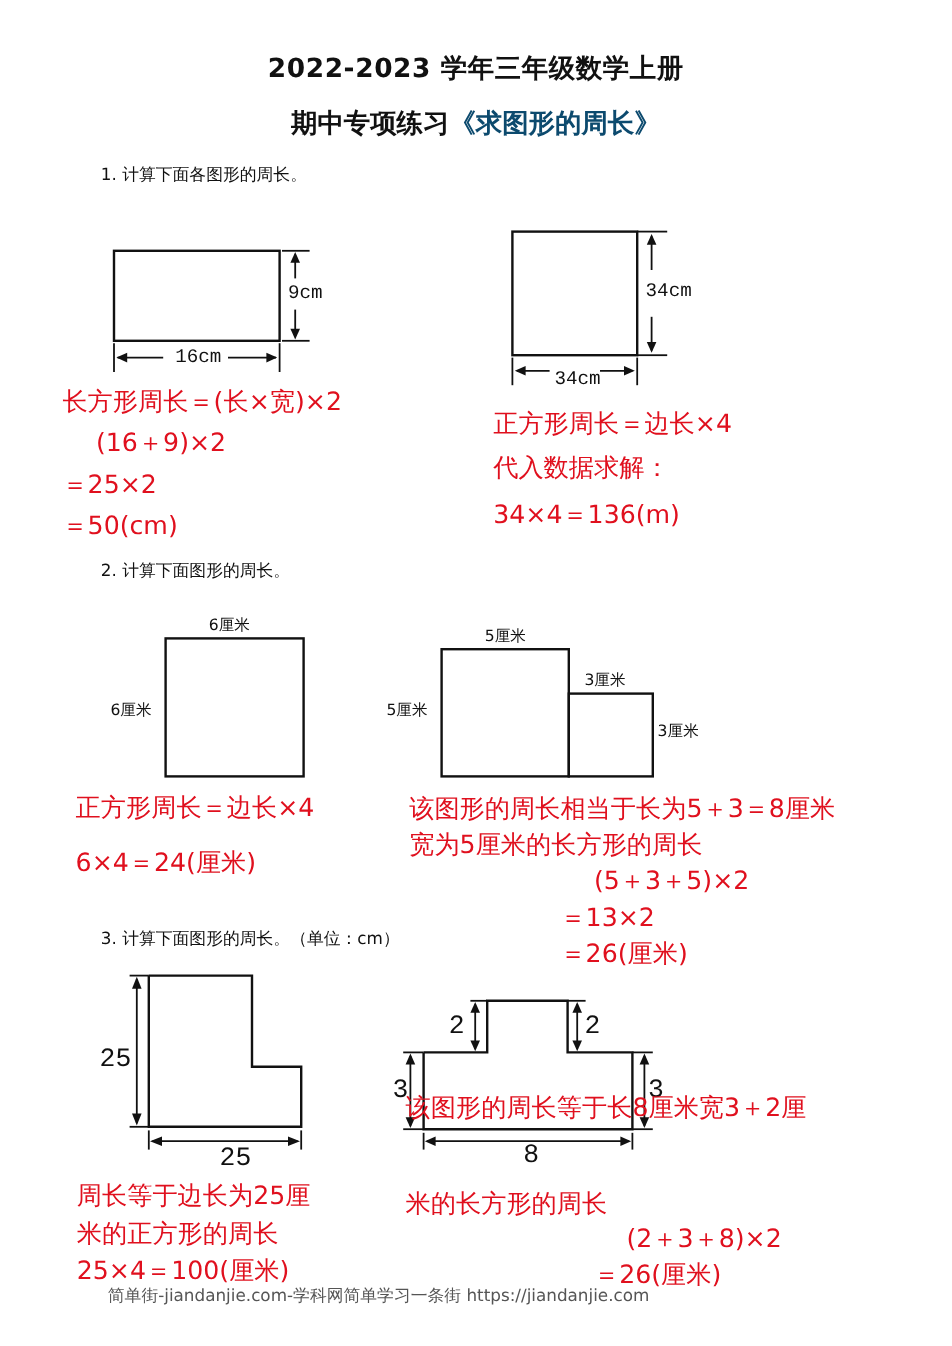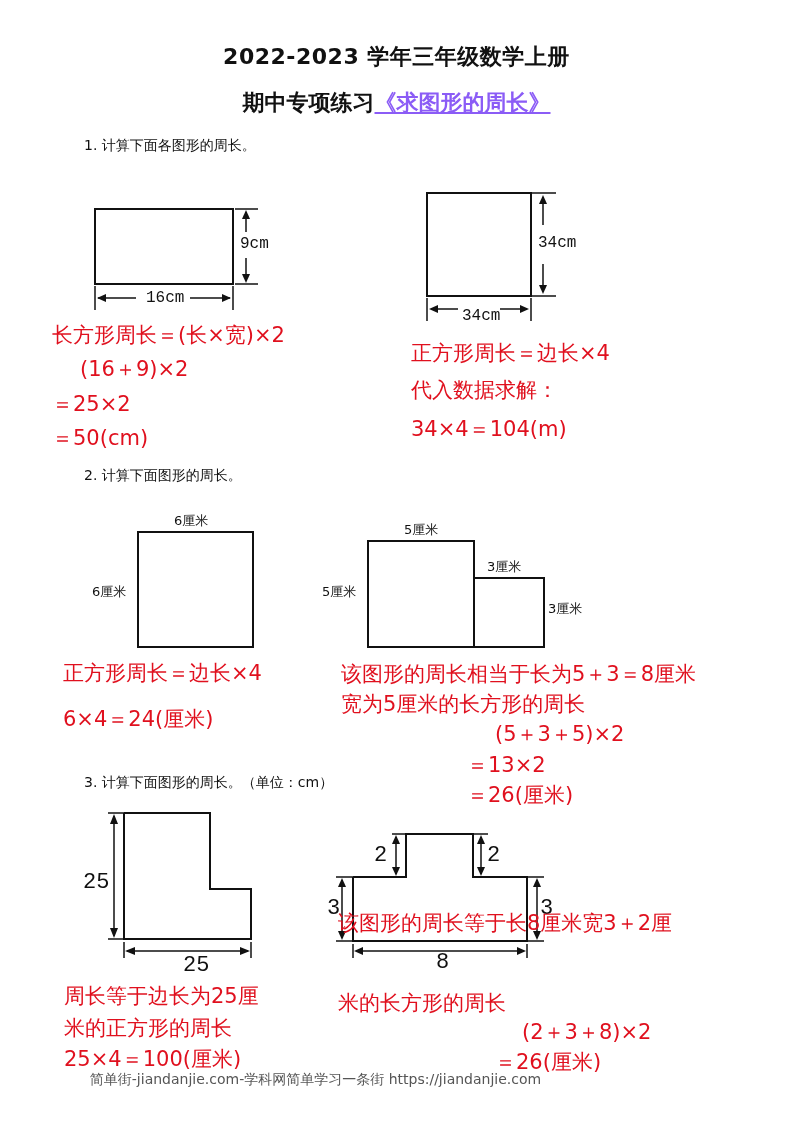--- a/index.html
+++ b/index.html
@@ -1,20 +1,20 @@
 <!DOCTYPE html>
 <html><head>
   <meta charset="utf-8">
   <style>
     html, body { margin: 0; padding: 0; background: #ffffff; }
     body { width: 793px; height: 1122px; position: relative; overflow: hidden; font-family: "DejaVu Sans", sans-serif; color: #111; }
     .abs { position: absolute; white-space: nowrap; }
     .title1 { top: 42px; left: 0; width: 793px; text-align: center; font-size: 22px; font-weight: bold; letter-spacing: 0.5px; }
     .title2 { top: 88px; left: 0; width: 793px; text-align: center; font-size: 22px; font-weight: bold; }
-    .title2 .red { color: #8b5cf6; text-decoration: underline; }
+    .title2 .red { color: #0c4a6e; }
     .q { font-size: 14px; color: #111; }
     .red { color: #e0101e; }
     .ans { font-family: "DejaVu Sans", sans-serif; font-size: 21px; color: #e0101e; line-height: 30px; }
     .lbl-serif { font-family: Liberation Mono, monospace; color: #111; }
     .lbl-sans { font-family: "DejaVu Sans", sans-serif; color: #111; font-size: 13px; }
     svg { position: absolute; overflow: visible; }
     .footer { top: 1071px; left: 0; width: 631px; text-align: center; font-size: 14px; color: #555; }
   </style>
 </head>
 <body>
@@ -60,21 +60,21 @@
 <div class="abs lbl-serif" style="top:234px;left:538px;font-size:16px;">34cm</div>
 <div class="abs lbl-serif" style="top:307px;left:462px;font-size:16px;">34cm</div>
 
 <div class="abs ans" style="top:320px;left:52px;">长方形周长＝(长×宽)×2</div>
 <div class="abs ans" style="top:354px;left:80px;">(16＋9)×2</div>
 <div class="abs ans" style="top:389px;left:52px;">＝25×2</div>
 <div class="abs ans" style="top:423px;left:52px;">＝50(cm)</div>
 
 <div class="abs ans" style="top:338px;left:411px;">正方形周长＝边长×4</div>
 <div class="abs ans" style="top:375px;left:411px;">代入数据求解：</div>
-<div class="abs ans" style="top:414px;left:411px;">34×4＝104(m)</div>
+<div class="abs ans" style="top:414px;left:411px;">34×4＝136(m)</div>
 
 <div class="abs q" style="top:467px;left:84px;">2. 计算下面图形的周长。</div>
 
 <svg style="left:0;top:0;" width="793" height="1122">
   <rect x="138" y="532" width="115" height="115" fill="none" stroke="#111" stroke-width="2"></rect>
   <rect x="368" y="541" width="106" height="106" fill="none" stroke="#111" stroke-width="2"></rect>
   <rect x="474" y="578" width="70" height="69" fill="none" stroke="#111" stroke-width="2"></rect>
 </svg>
 <div class="abs lbl-sans" style="top:512px;left:174px;">6厘米</div>
 <div class="abs lbl-sans" style="top:583px;left:92px;">6厘米</div>

